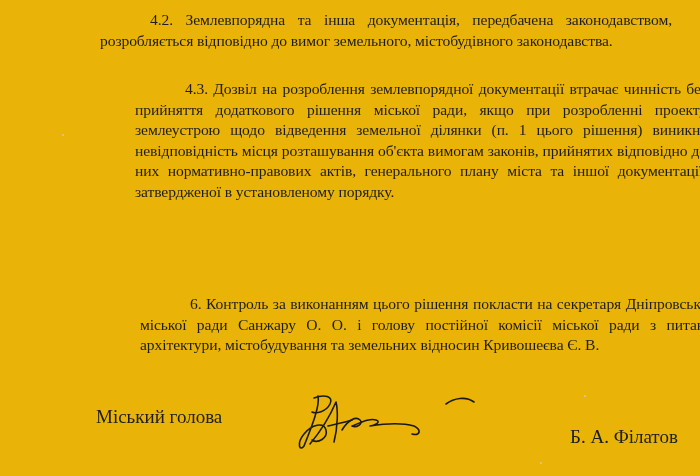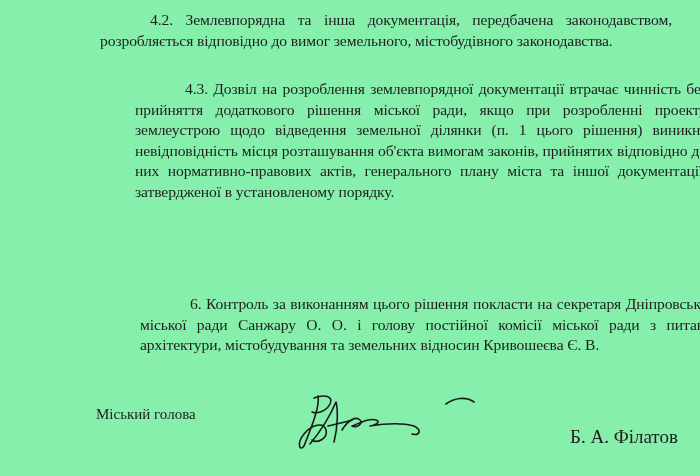--- a/index.html
+++ b/index.html
@@ -14,21 +14,21 @@
     overflow: hidden;
     font-family: "Liberation Serif", serif;
     color: #1e1e1e;
   }
   .page {
     position: absolute;
     left: 0;
     top: 0;
     width: 700px;
     height: 476px;
-    background: #86efac;
+    background: #eab308;
   }
   .para {
     position: absolute;
     left: 100px;
     width: 572px;
     font-size: 15.6px;
     line-height: 20.6px;
     text-align: justify;
     text-indent: 50px;
     letter-spacing: -0.1px;
@@ -36,21 +36,21 @@
   .para span { display: inline; }
   #p42 { top: 10px; }
   #p43 { top: 79px; margin-left: 35px; }
   #p5  { top: 199px; }
   #p6  { top: 294px; margin-left: 40px; }
 
   .sig-label {
     position: absolute;
     top: 406px;
     left: 96px;
-    font-size: 15px;
+    font-size: 19px;
   }
   .sig-name {
     position: absolute;
     top: 406px;
     left: 570px;
     font-size: 19px;
     margin-top: 20px;
   }
   .signature {
     position: absolute;

